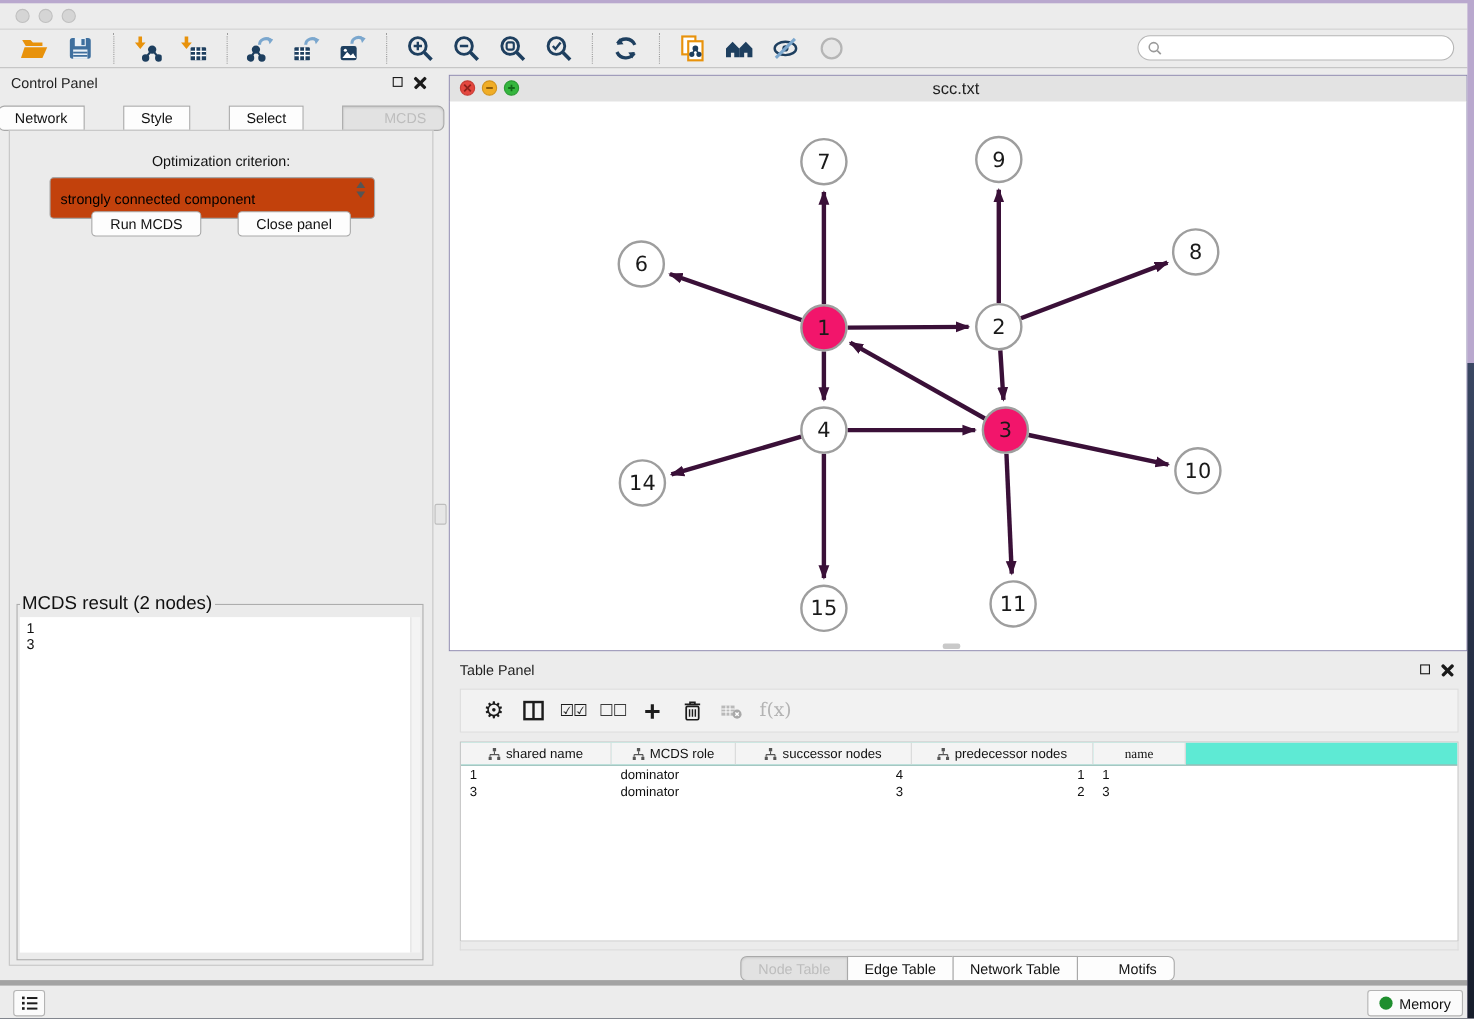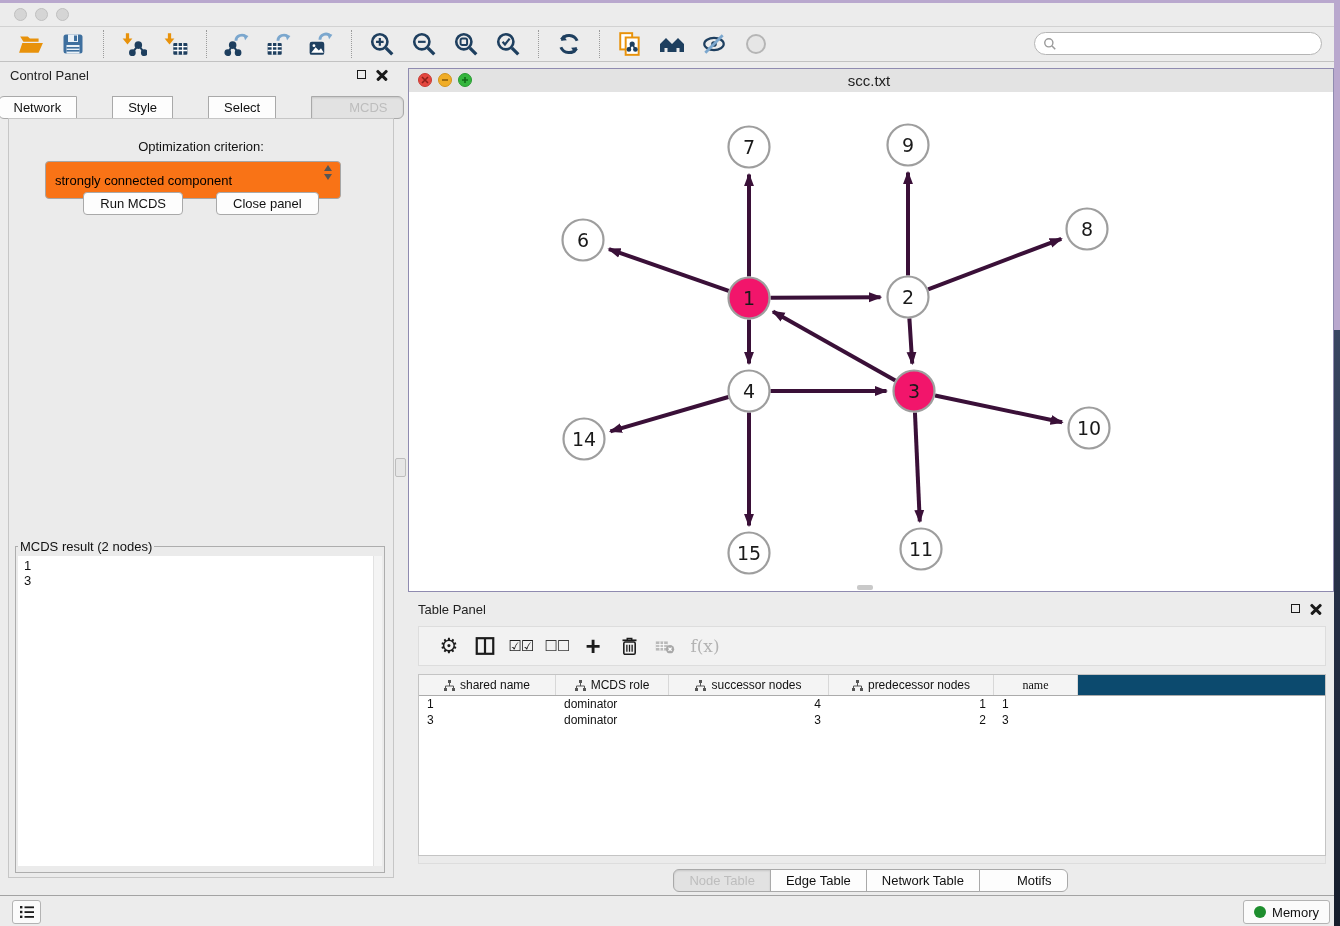--- a/index.html
+++ b/index.html
@@ -35,34 +35,34 @@
           background:#1A1A1A;border-radius:1px;}
   .x-icon::before{transform:rotate(45deg);} .x-icon::after{transform:rotate(-45deg);}
   .seg-row{position:absolute;left:0;width:100%;display:flex;justify-content:center;gap:36px;}
   .seg{padding:3px 15px;font-size:13px;background:#FDFDFD;border:1px solid #A9A9A9;margin-left:-1px;
        color:#111;white-space:nowrap;}
   .seg:first-child{border-radius:6px 0 0 6px;} .seg:last-child{border-radius:0 6px 6px 0;padding-left:37px;}
   .seg.active{background:#E2E2E2;color:#BDBDBD;box-shadow:inset 0 1px 2px rgba(0,0,0,.12);}
   .cp-content{position:absolute;left:8px;right:8px;top:56px;bottom:18px;background:#EBEBEB;
        border:1px solid #C6C6C6;}
   .opt-label{position:absolute;top:20px;left:0;width:100%;text-align:center;font-size:13px;color:#111;}
-  .opt-select{position:absolute;top:42px;left:36px;right:52px;height:38px;background:#f97316;
+  .opt-select{position:absolute;top:42px;left:36px;right:52px;height:38px;background:#c2410c;
        border:1px solid #A6A6A6;border-radius:4px;font-size:13px;display:flex;align-items:center;
        padding-left:9px;box-sizing:border-box;}
   .stepper{position:absolute;right:7px;top:3px;width:9px;height:15px;}
   .stepper::before{content:"";position:absolute;top:0;left:0;border-left:4.5px solid transparent;
        border-right:4.5px solid transparent;border-bottom:6px solid #555;}
   .stepper::after{content:"";position:absolute;bottom:0;left:0;border-left:4.5px solid transparent;
        border-right:4.5px solid transparent;border-top:6px solid #555;}
   .cp-buttons{position:absolute;top:73px;left:0;width:100%;display:flex;justify-content:center;gap:33px;}
   .btn{background:#FDFDFD;border:1px solid #A9A9A9;border-radius:4px;font-size:13px;
        padding:3px 16px;color:#111;font-family:"Liberation Sans",sans-serif;}
   .mcds-fieldset{position:absolute;left:6px;right:8px;top:420px;bottom:4px;border:1px solid #ADADAD;
        margin:0;padding:0;}
-  .mcds-fieldset legend{font-size:13px;color:#111;margin-left:2px;padding:0 2px;}
+  .mcds-fieldset legend{font-size:17px;color:#111;margin-left:2px;padding:0 2px;}
   .mcds-text{position:absolute;left:2px;right:10px;top:2px;bottom:2px;background:#fff;margin:0;
        font-family:"Liberation Sans",sans-serif;font-size:13px;color:#111;padding:2px 6px;overflow:hidden;}
   .mcds-scroll{position:absolute;right:2px;top:2px;bottom:2px;width:8px;background:#F4F4F4;border-left:1px solid #E2E2E2;}
   .divider-handle{position:absolute;left:395px;top:458px;width:9px;height:17px;background:#E6E6E6;
        border:1px solid #BDBDBD;border-radius:2px;z-index:5;}
 
   
   .net-window{position:absolute;left:408px;top:68px;width:926px;height:524px;background:#fff;
        border:1px solid #8F8BB0;box-sizing:border-box;}
   .net-titlebar{position:absolute;top:0;left:0;right:0;height:23px;background:#E3E3E3;
@@ -73,32 +73,32 @@
   .net-canvas{position:absolute;top:23px;left:0;right:0;bottom:0;background:#fff;overflow:hidden;}
   .hscroll-dash{position:absolute;bottom:1px;left:448px;width:16px;height:5px;background:#C9C9C9;border-radius:2px;}
 
   
   .table-panel{position:absolute;left:408px;top:596px;width:926px;bottom:30px;}
   .tp-toolbar{position:absolute;left:10px;right:8px;top:30px;height:40px;background:#F2F2F2;
        border:1px solid #DDD;display:flex;align-items:center;padding-left:12px;box-sizing:border-box;}
   .tp-btn{width:36px;display:flex;align-items:center;justify-content:center;color:#1C1C1C;}
   .tp-table{position:absolute;left:10px;right:8px;top:78px;bottom:40px;background:#fff;
        border:1px solid #C4C4C4;box-sizing:border-box;overflow:hidden;}
-  .thead{display:flex;border-bottom:1px solid #ABABAB;height:20px;background:#0c4a6e;}
+  .thead{display:flex;border-bottom:1px solid #ABABAB;height:20px;background:#5eead4;}
   .th{display:flex;align-items:center;justify-content:center;gap:5px;font-size:12px;color:#111;
       border-right:1px solid #D8D8D8;background:#F4F4F4;box-sizing:border-box;height:20px;}
   .tr{display:flex;height:16px;align-items:center;}
   .td{font-size:12px;color:#111;box-sizing:border-box;padding:0 8px;overflow:hidden;white-space:nowrap;}
   .tp-hscroll{position:absolute;left:10px;right:8px;bottom:32px;height:8px;background:#EBEBEB;border:1px solid #DDD;border-top:none;box-sizing:border-box;}
   .tp-tabs{position:absolute;left:0;width:100%;bottom:4px;display:flex;justify-content:center;}
   .fx{font-family:"DejaVu Serif",serif;font-size:17px;color:#B3B3B3;}
 
   
   .status-bar{position:absolute;left:0;right:0;bottom:0;height:30px;background:#ECECEC;
-       border-top:1px solid #a3a3a3;}
+       border-top:5px solid #a3a3a3;}
   .list-btn{position:absolute;left:12px;top:4px;width:27px;height:22px;background:#FBFBFB;
        border:1px solid #B3B3B3;border-radius:3px;display:flex;align-items:center;justify-content:center;}
   .memory-btn{position:absolute;right:10px;top:4px;height:22px;background:#FBFBFB;border:1px solid #B3B3B3;
        border-radius:3px;display:flex;align-items:center;gap:6px;padding:0 10px;font-size:13px;color:#111;}
   .mem-dot{width:12px;height:12px;border-radius:50%;background:#1E8E2E;}
 </style>
 </head>
 <body>
 
 <div class="app">

